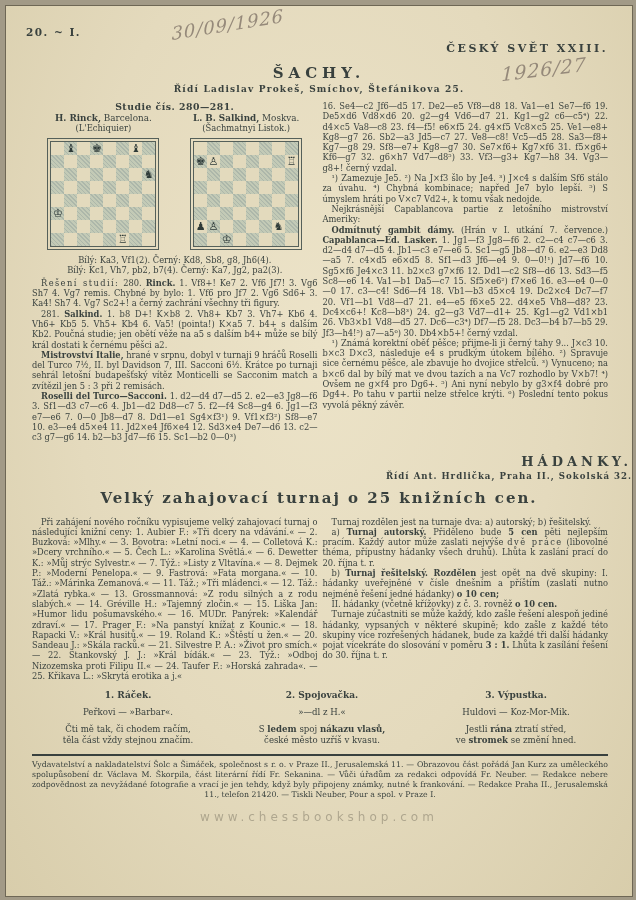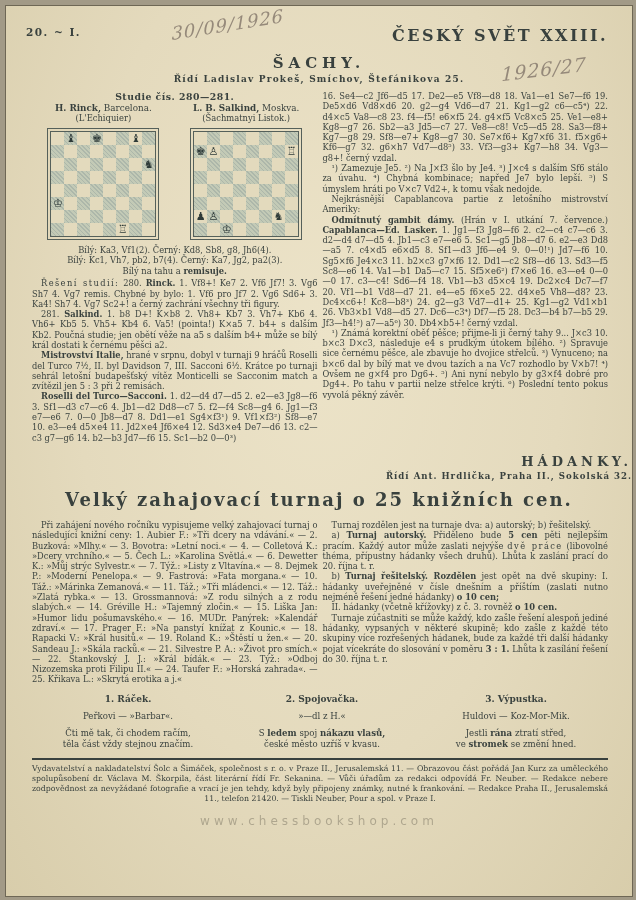--- a/index.html
+++ b/index.html
@@ -7,21 +7,21 @@
   .page{
     position:relative;width:626px;height:890px;margin:5px 0 0 5px;
     background:radial-gradient(ellipse at 50% 38%, #ece3c8 0%, #e4dabd 55%, #d8cdab 100%);
     border:1px solid #6e6755;
     color:#39413e;
     font-family:"DejaVu Serif", serif;
     overflow:hidden;
   }
   .topbar{display:flex;justify-content:space-between;align-items:flex-start;padding:20px 24px 0 20px;}
   .issue{font-weight:bold;font-size:10.5px;letter-spacing:1.5px;}
-  .masthead{font-weight:bold;font-size:16px;letter-spacing:2.5px;}
+  .masthead{font-weight:bold;font-size:11px;letter-spacing:2.5px;margin-top:16px;}
   .hw{font-style:italic;color:#95897a;font-family:"DejaVu Serif",serif;}
   .hw-date{position:absolute;left:165px;top:8px;font-size:18px;transform:rotate(-9deg) skewX(-8deg);letter-spacing:1px;}
   .hw-year{position:absolute;right:45px;top:52px;font-size:19px;transform:rotate(-7deg) skewX(-8deg);letter-spacing:1px;}
   h1.chess-title{text-align:center;font-size:15px;letter-spacing:5px;margin:9px 0 2px;font-weight:bold;}
   .editor{text-align:center;font-size:9px;font-weight:bold;letter-spacing:1.2px;}
   .cols{display:flex;gap:5px;padding:7px 24px 0 26px;}
   .col{flex:1;min-width:0;}
   .studies-heading{text-align:center;font-weight:bold;font-size:9.3px;letter-spacing:0.5px;}
   .study-heads{display:flex;text-align:center;margin-top:1px;}
   .study-head{flex:1;font-size:8.8px;}
@@ -33,21 +33,21 @@
   .sq.light{background:#e3dabd;}
   .sq.dark{background:repeating-linear-gradient(45deg,#adb7aa 0px,#adb7aa 1px,#c3cab6 1px,#c3cab6 3px);}
   .pc{font-size:11px;line-height:13px;color:#2e3a38;font-family:"DejaVu Sans",sans-serif;}
   .captions{font-size:8.3px;line-height:10.4px;text-align:center;margin-bottom:2px;}
   .body-text p{margin:0;font-size:8.3px;line-height:10.3px;text-align:justify;text-indent:9px;}
   .body-text p.noindent{text-indent:0;}
   .b{font-weight:bold;}
   .sp{letter-spacing:1.4px;}
   h2.hadanky-title{text-align:right;font-size:13px;letter-spacing:4px;margin:11px 0 2px;font-weight:bold;}
   .editor2{text-align:right;font-size:8.6px;font-weight:bold;letter-spacing:1px;}
-  h3.subtitle{text-align:center;font-size:18px;letter-spacing:2px;margin:8px 0 3px;font-weight:bold;}
+  h3.subtitle{text-align:center;font-size:15px;letter-spacing:2px;margin:8px 0 3px;font-weight:bold;}
   .puzzles{display:flex;gap:10px;padding:9px 24px 0 30px;text-align:center;}
   .puzzle{flex:1;}
   .puzzle h4{font-size:9px;margin:0 0 7px;font-weight:bold;}
   .puzzle .byline{font-size:8.6px;margin-bottom:7px;}
   .puzzle .verse-line{font-size:8.6px;line-height:11px;}
   .footer-rule{border-top:2.5px solid #39413e;margin:8px 24px 4px 26px;}
   .footer-text{font-size:7.8px;line-height:10px;text-align:justify;text-align-last:center;padding:0 24px 0 26px;margin:0;}
   .watermark{text-align:center;font-size:12px;letter-spacing:4px;color:#8d8672;opacity:0.6;font-family:"DejaVu Sans",sans-serif;margin-top:10px;}
 </style>
 </head>
@@ -239,21 +239,20 @@
                 <div class="sq dark"></div>
                 <div class="sq light"></div>
                 <div class="sq dark"></div>
                 <div class="sq light"></div>
               </div>
           </div>
         </div>
         <div class="captions">
           <div>Bílý: Ka3, Vf1(2). Černý: Kd8, Sb8, g8, Jh6(4).</div>
           <div>Bílý: Kc1, Vh7, pb2, b7(4). Černý: Ka7, Jg2, pa2(3).</div>
-          <div><span>Bílý na tahu a </span><span class="b">remisuje.</span></div>
         </div>
         <p><span class="sp">Řešení studií:</span><span> 280. </span><span class="b">Rinck.</span><span> 1. Vf8+! Ke7 2. Vf6 Jf7! 3. Vg6 Sh7 4. Vg7 remis. Chybné by bylo: 1. Vf6 pro Jf7 2. Vg6 Sd6+ 3. Ka4! Sh7 4. Vg7 Sc2+! a černý zachrání všechny tři figury.</span></p>
         <p><span>281. </span><span class="b">Salkind.</span><span> 1. b8 D+! K×b8 2. Vh8+ Kb7 3. Vh7+ Kb6 4. Vh6+ Kb5 5. Vh5+ Kb4 6. Va5! (pointa!) K×a5 7. b4+ s dalším Kb2. Poučná studie; jen obětí věže na a5 s dalším b4+ může se bílý král dostati k černému pěšci a2.</span></p>
         <p><span class="b">Mistrovství Italie,</span><span> hrané v srpnu, dobyl v turnaji 9 hráčů Roselli del Turco 7½, II. byl Davidson 7, III. Sacconi 6½. Krátce po turnaji sehrál letošní budapešťský vítěz Monticelli se Sacconim match a zvítězil jen 5 : 3 při 2 remisách.</span></p>
         <p><span class="b">Roselli del Turco—Sacconi.</span><span> 1. d2—d4 d7—d5 2. e2—e3 Jg8—f6 3. Sf1—d3 c7—c6 4. Jb1—d2 Dd8—c7 5. f2—f4 Sc8—g4 6. Jg1—f3 e7—e6 7. 0—0 Jb8—d7 8. Dd1—e1 Sg4×f3¹) 9. Vf1×f3²) Sf8—e7 10. e3—e4 d5×e4 11. Jd2×e4 Jf6×e4 12. Sd3×e4 De7—d6 13. c2—c3 g7—g6 14. b2—b3 Jd7—f6 15. Sc1—b2 0—0³)</span></p>
       </div>
 
       <div class="col body-text">
         <p class="noindent">16. Se4—c2 Jf6—d5 17. De2—e5 Vf8—d8 18. Va1—e1 Se7—f6 19. De5×d6 Vd8×d6 20. g2—g4 Vd6—d7 21. Kg1—g2 c6—c5⁴) 22. d4×c5 Va8—c8 23. f4—f5! e6×f5 24. g4×f5 Vc8×c5 25. Ve1—e8+ Kg8—g7 26. Sb2—a3 Jd5—c7 27. Ve8—c8! Vc5—d5 28. Sa3—f8+ Kg7—g8 29. Sf8—e7+ Kg8—g7 30. Se7×f6+ Kg7×f6 31. f5×g6+ Kf6—g7 32. g6×h7 Vd7—d8⁵) 33. Vf3—g3+ Kg7—h8 34. Vg3—g8+! černý vzdal.</p>
         <p>¹) Zamezuje Je5. ²) Na J×f3 šlo by Je4. ³) J×c4 s dalším Sf6 stálo za úvahu. ⁴) Chybná kombinace; napřed Je7 bylo lepší. ⁵) S úmyslem hráti po V×c7 Vd2+, k tomu však nedojde.</p>

